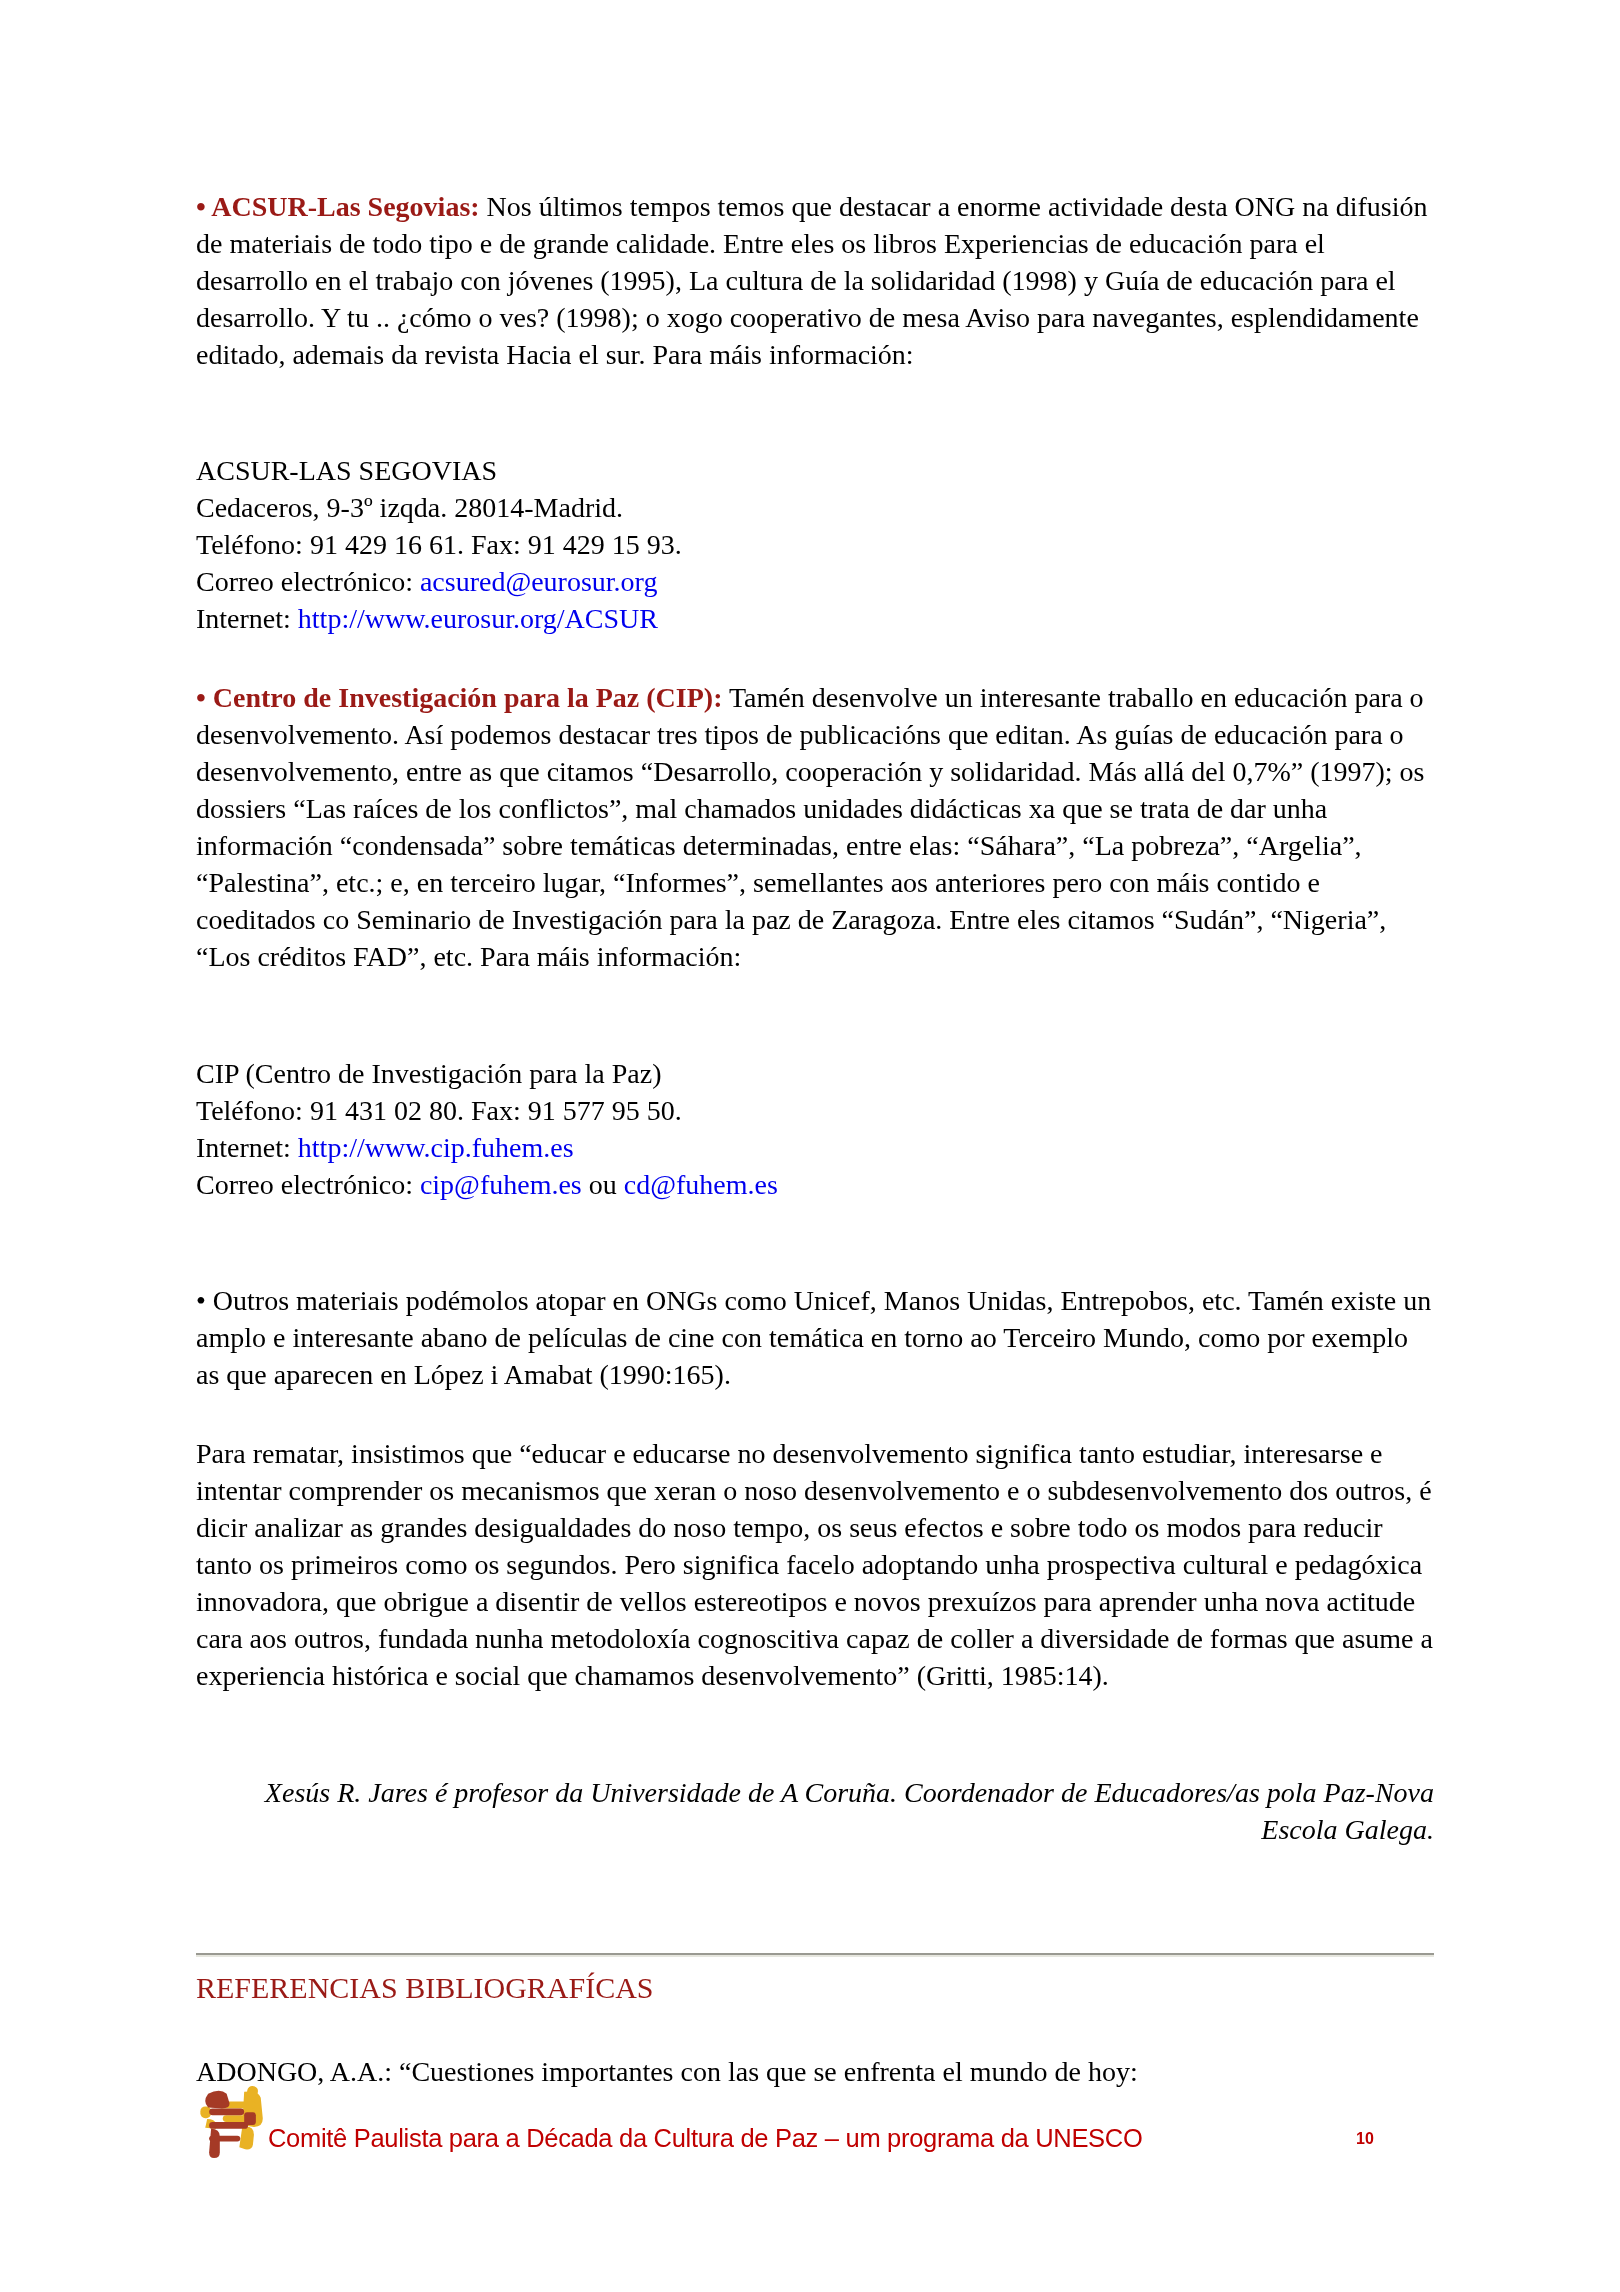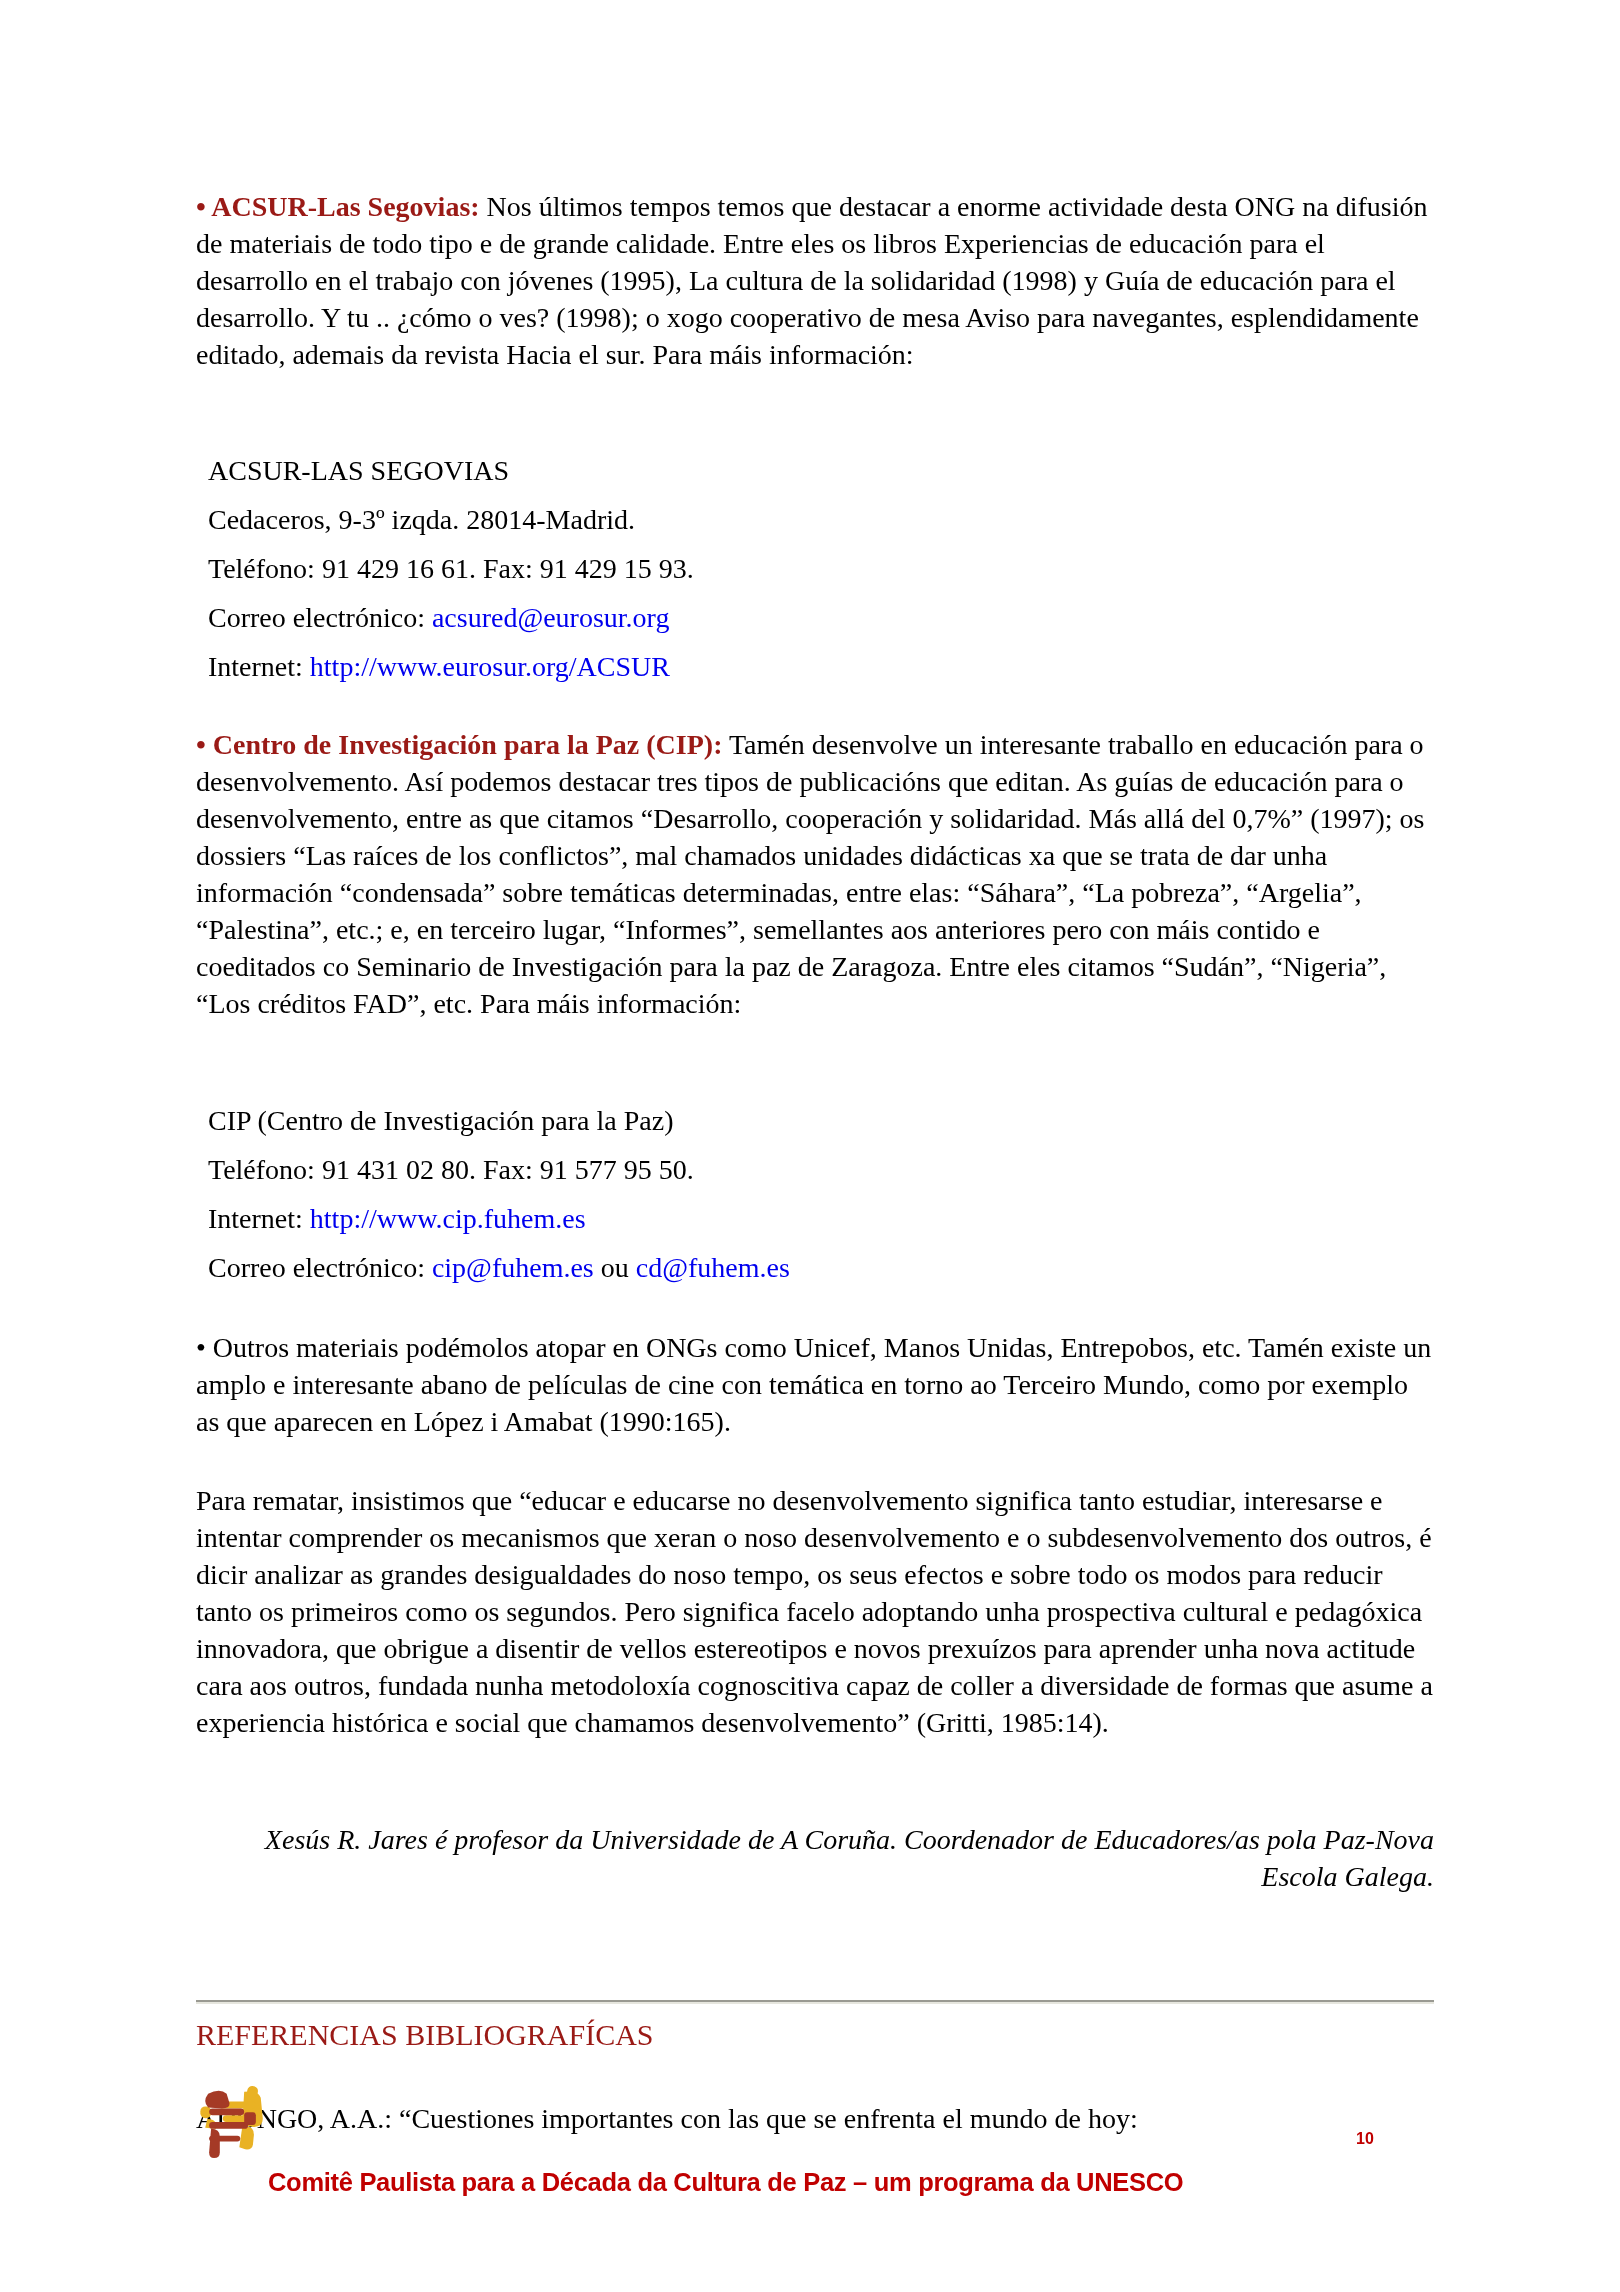--- a/index.html
+++ b/index.html
@@ -14,21 +14,21 @@
     line-height: 37px;
     color: #000000;
   }
   .content {
     position: absolute;
     left: 196px;
     top: 0;
     width: 1238px;
   }
   .block { margin: 0 0 41px 0; }
-  .block p, .block div { margin: 12px; }
+  .block p, .block div { margin: 0; }
   .p-acsur   { min-height: 223px; margin-top: 188px; }
   .c-acsur   { min-height: 186px; }
   .p-cip     { min-height: 335px; }
   .c-cip     { min-height: 186px; }
   .p-outros  { min-height: 112px; }
   .p-closing { min-height: 298px; }
   .attribution {
     min-height: 74px;
     font-style: italic;
     text-align: right;
@@ -66,26 +66,25 @@
     width: 1620px;
     height: 137px;
     font-family: "Liberation Sans", sans-serif;
   }
   .footer-logo { position: absolute; left: 199px; top: 7.8px; }
   .footer-title {
     position: absolute;
     left: 268px;
     top: 44px;
     color: var(--footer-red, #c00000);
-    font-weight: bold;
+    font-weight: normal;
     font-size: 25.5px;
     line-height: 33px;
     letter-spacing: -0.3px;
     white-space: nowrap;
-    margin-top: 44px;
   }
   .page-number {
     position: absolute;
     left: 1356px;
     top: 44px;
     color: var(--footer-red, #c00000);
     font-weight: bold;
     font-size: 16px;
     line-height: 33px;
   }

